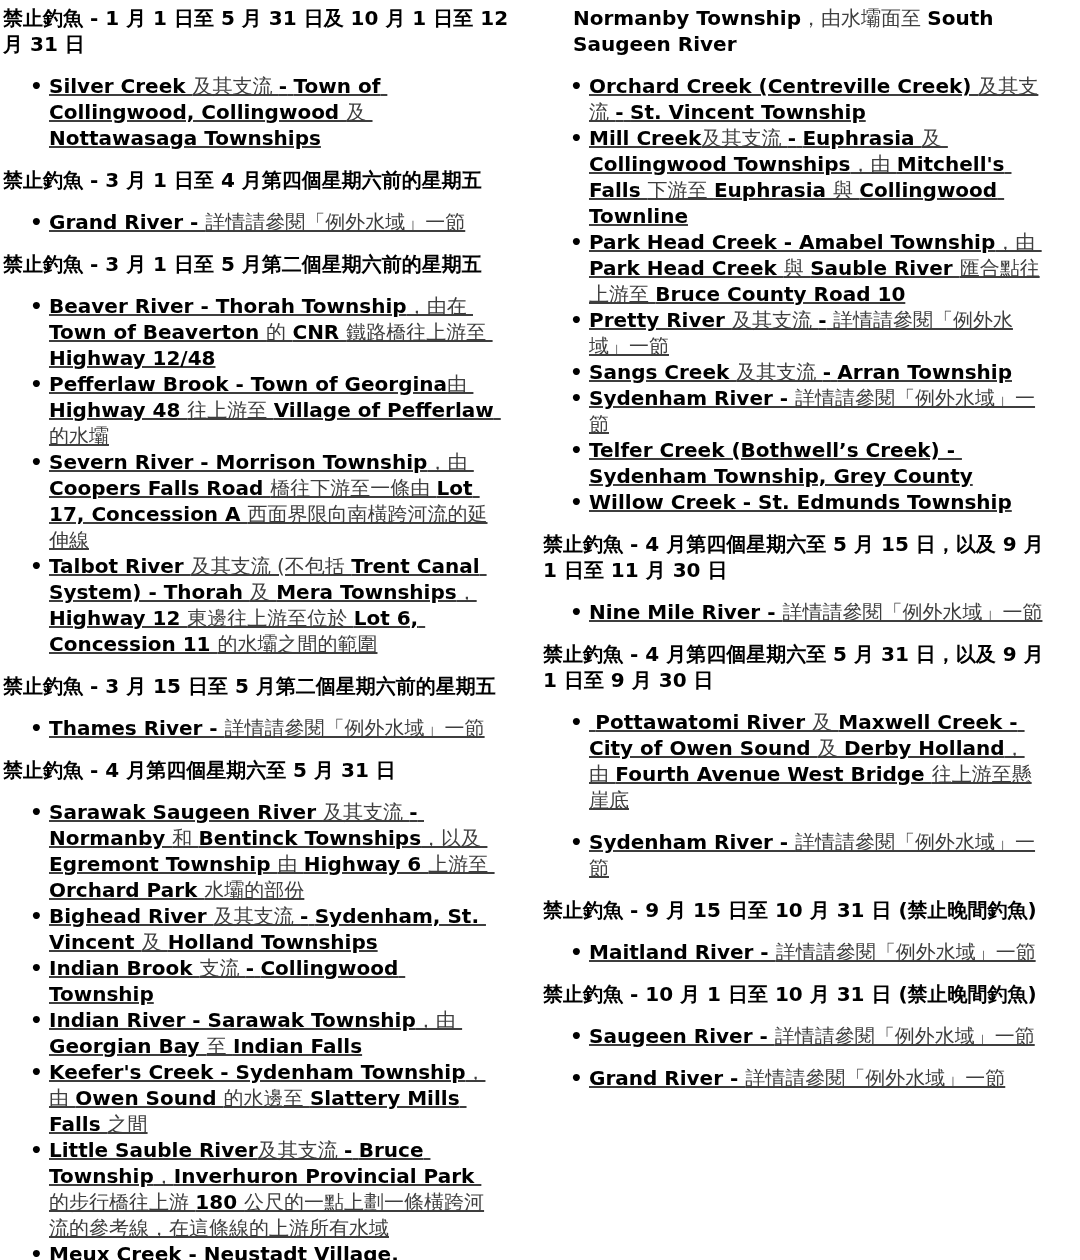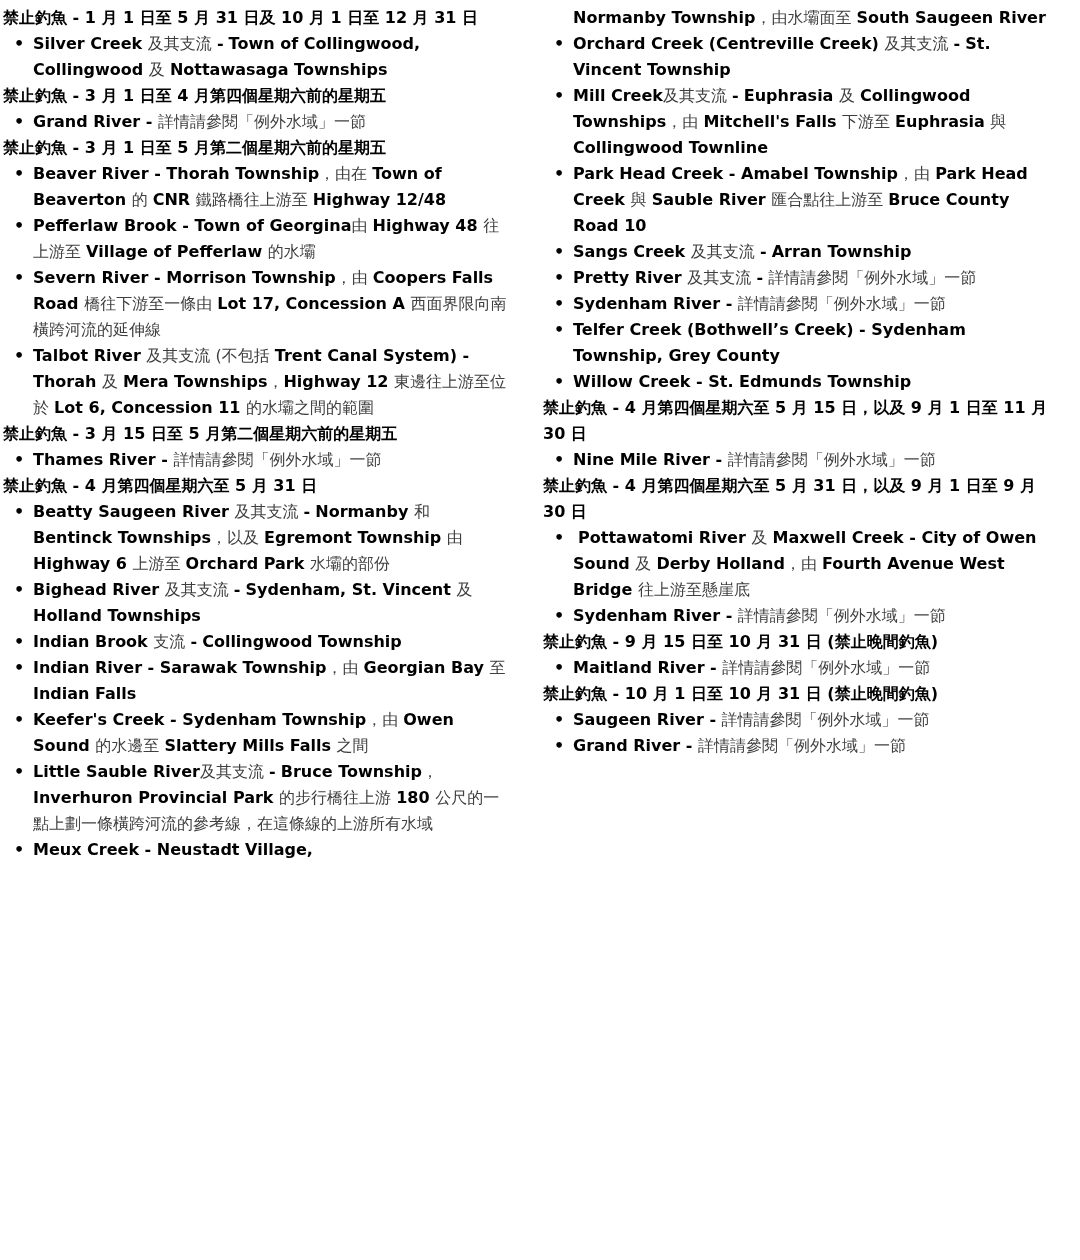--- a/index.html
+++ b/index.html
@@ -7,44 +7,45 @@
     padding: 0;
     background: #ffffff;
   }
   .page {
     position: relative;
     width: 1080px;
     height: 1260px;
     background: #ffffff;
     overflow: hidden;
     font-family: "DejaVu Sans", "Liberation Sans", sans-serif;
-    font-size: 16px;
+    font-size: 20px;
     line-height: 26px;
     color: #3e3e3e;
   }
   .col {
     position: absolute;
     top: 5px;
   }
   .col-left  { left: 3px;   width: 508px; }
   .col-right { left: 543px; width: 517px; }
 
   .heading {
     font-weight: bold;
     color: #000000;
     white-space: pre-wrap;
   }
   .heading.hang {
     padding-left: 30px;
     text-indent: -30px;
   }
   ul.rivers {
-    margin: 0;
+    margin: 16px;
     padding: 0 0 0 30px;
     list-style: none;
+    text-decoration: underline;
   }
   ul.rivers > li {
     position: relative;
     white-space: pre-wrap;
   }
   ul.rivers > li::before {
     content: "\2022";
     position: absolute;
     left: -19px;
     top: 0;
@@ -79,37 +80,37 @@
         <li><span class="lt">Pefferlaw Brook - Town of Georgina</span>由 <span class="lt">Highway 48 </span>往上游至 <span class="lt">Village of Pefferlaw </span>的水壩</li>
         <li><span class="lt">Severn River - Morrison Township</span>，由 <span class="lt">Coopers Falls Road </span>橋往下游至一條由 <span class="lt">Lot 17, Concession A </span>西面界限向南橫跨河流的延伸線</li>
         <li><span class="lt">Talbot River </span>及其支流 (不包括 <span class="lt">Trent Canal System) - Thorah </span>及 <span class="lt">Mera Townships</span>，<span class="lt">Highway 12 </span>東邊往上游至位於 <span class="lt">Lot 6, Concession 11 </span>的水壩之間的範圍</li>
       </ul>
       <div class="heading">禁止釣魚 <span class="lt">-</span> <span class="lt">3 </span>月 <span class="lt">15 </span>日至 <span class="lt">5 </span>月第二個星期六前的星期五</div>
       <ul class="rivers">
         <li><span class="lt">Thames River - </span>詳情請參閱「例外水域」一節</li>
       </ul>
       <div class="heading">禁止釣魚 <span class="lt">-</span> <span class="lt">4 </span>月第四個星期六至 <span class="lt">5 </span>月 <span class="lt">31 </span>日</div>
       <ul class="rivers">
-        <li><span class="lt">Beatty Saugeen River </span>及其支流 <span class="lt">-</span> <span class="lt">Normanby </span>和 <span class="lt">Bentinck Townships</span>，以及 <span class="lt">Egremont Township </span>由 <span class="lt">Highway 6 </span>上游至 <span class="lt">Orchard Park </span>水壩的部份</li>
+        <li><span class="lt">Sarawak Saugeen River </span>及其支流 <span class="lt">-</span> <span class="lt">Normanby </span>和 <span class="lt">Bentinck Townships</span>，以及 <span class="lt">Egremont Township </span>由 <span class="lt">Highway 6 </span>上游至 <span class="lt">Orchard Park </span>水壩的部份</li>
         <li><span class="lt">Bighead River </span>及其支流 <span class="lt">-</span> <span class="lt">Sydenham, St. Vincent </span>及 <span class="lt">Holland Townships</span></li>
         <li><span class="lt">Indian Brook </span>支流 <span class="lt">-</span> <span class="lt">Collingwood Township</span></li>
         <li><span class="lt">Indian River - Sarawak Township</span>，由 <span class="lt">Georgian Bay </span>至 <span class="lt">Indian Falls</span></li>
         <li><span class="lt">Keefer's Creek - Sydenham Township</span>，由 <span class="lt">Owen Sound </span>的水邊至 <span class="lt">Slattery Mills Falls </span>之間</li>
         <li><span class="lt">Little Sauble River</span>及其支流 <span class="lt">-</span> <span class="lt">Bruce Township</span>，<span class="lt">Inverhuron Provincial Park </span>的步行橋往上游 <span class="lt">180 </span>公尺的一點上劃一條橫跨河流的參考線，在這條線的上游所有水域</li>
         <li><span class="lt">Meux Creek - Neustadt Village,</span></li>
       </ul>
     </div>
   <div class="col col-right">
       <div class="cont"><span class="lt">Normanby Township</span>，由水壩面至 <span class="lt">South Saugeen River</span></div>
       <ul class="rivers">
         <li><span class="lt">Orchard Creek (Centreville Creek) </span>及其支流 <span class="lt">-</span> <span class="lt">St. Vincent Township</span></li>
         <li><span class="lt">Mill Creek</span>及其支流 <span class="lt">-</span> <span class="lt">Euphrasia </span>及 <span class="lt">Collingwood Townships</span>，由 <span class="lt">Mitchell's Falls </span>下游至 <span class="lt">Euphrasia </span>與 <span class="lt">Collingwood Townline</span></li>
         <li><span class="lt">Park Head Creek - Amabel Township</span>，由 <span class="lt">Park Head Creek </span>與 <span class="lt">Sauble River </span>匯合點往上游至 <span class="lt">Bruce County Road 10</span></li>
+        <li><span class="lt">Pretty River </span>及其支流 <span class="lt">-</span> 詳情請參閱「例外水域」一節</li>
         <li><span class="lt">Sangs Creek </span>及其支流 <span class="lt">-</span> <span class="lt">Arran Township</span></li>
-        <li><span class="lt">Pretty River </span>及其支流 <span class="lt">-</span> 詳情請參閱「例外水域」一節</li>
         <li><span class="lt">Sydenham River - </span>詳情請參閱「例外水域」一節</li>
         <li><span class="lt">Telfer Creek (Bothwell’s Creek) - Sydenham Township, Grey County</span></li>
         <li><span class="lt">Willow Creek - St. Edmunds Township</span></li>
       </ul>
       <div class="heading">禁止釣魚 <span class="lt">-</span> <span class="lt">4 </span>月第四個星期六至 <span class="lt">5 </span>月 <span class="lt">15 </span>日，以及 <span class="lt">9 </span>月 <span class="lt">1 </span>日至 <span class="lt">11 </span>月 <span class="lt">30 </span>日</div>
       <ul class="rivers">
         <li><span class="lt">Nine Mile River - </span>詳情請參閱「例外水域」一節</li>
       </ul>
       <div class="heading">禁止釣魚 <span class="lt">-</span> <span class="lt">4 </span>月第四個星期六至 <span class="lt">5 </span>月 <span class="lt">31 </span>日，以及 <span class="lt">9 </span>月 <span class="lt">1 </span>日至 <span class="lt">9 </span>月 <span class="lt">30 </span>日</div>
       <ul class="rivers">

